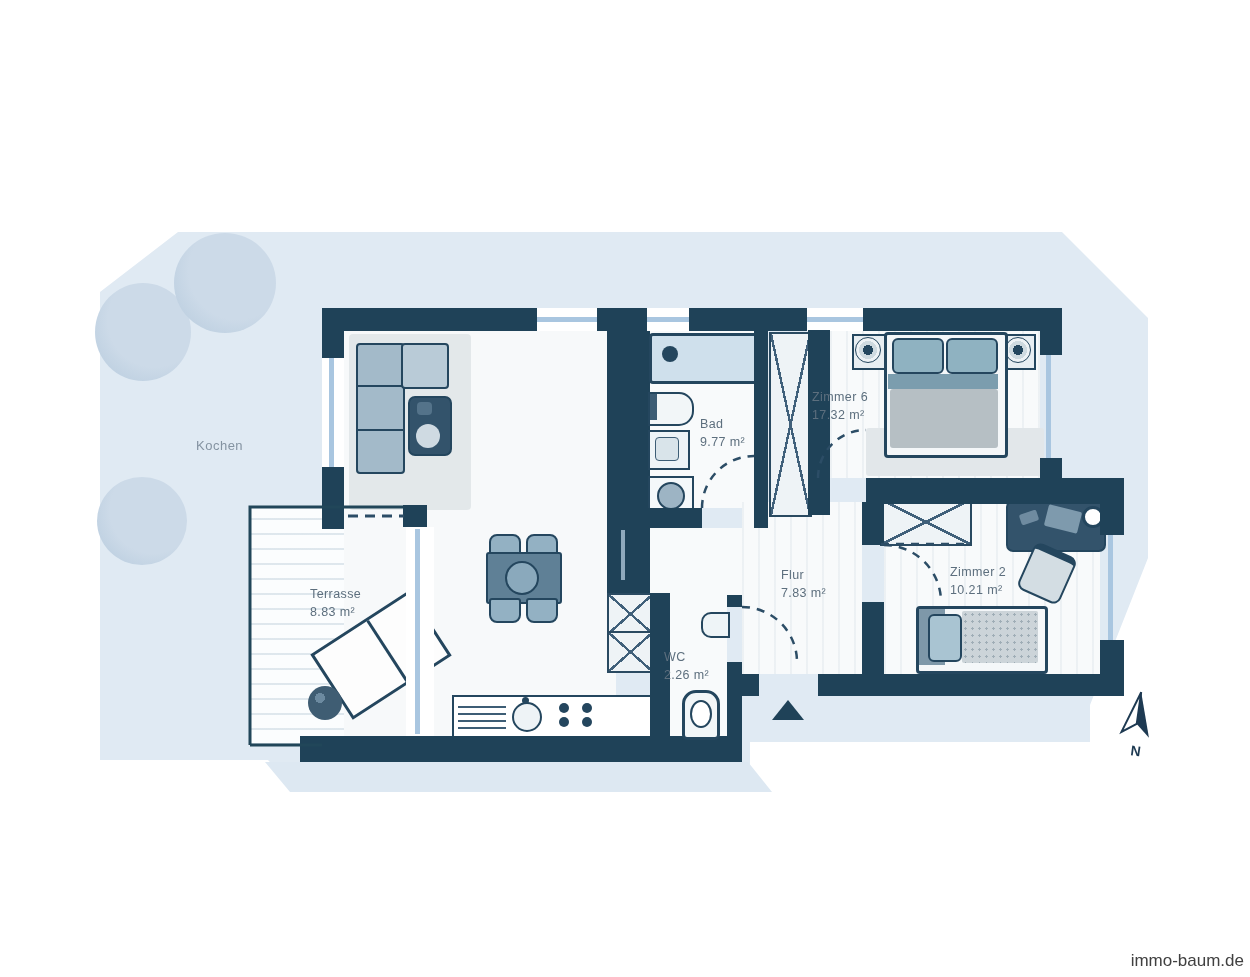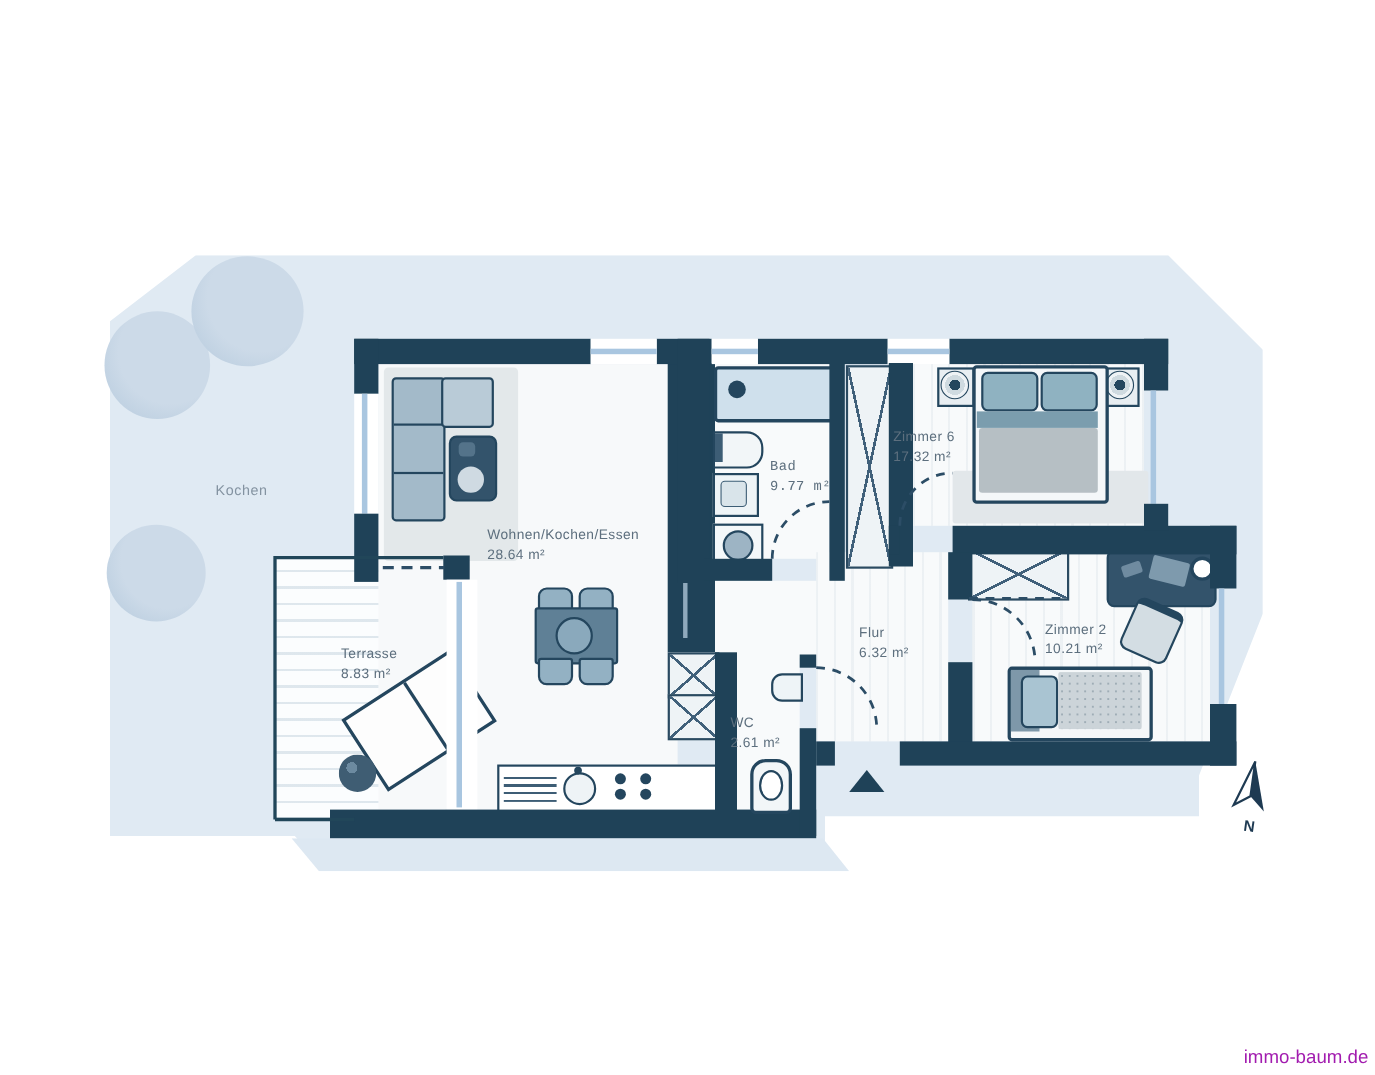--- a/index.html
+++ b/index.html
@@ -22,21 +22,21 @@
   .xbox{position:absolute;background:#eef3f6;border:2px solid #2a4a61;
     background-image:
       linear-gradient(to top right,transparent calc(50% - 1.2px),#40607a calc(50% - 1.2px),#40607a calc(50% + 1.2px),transparent calc(50% + 1.2px)),
       linear-gradient(to bottom right,transparent calc(50% - 1.2px),#40607a calc(50% - 1.2px),#40607a calc(50% + 1.2px),transparent calc(50% + 1.2px));}
   
   .fo{position:absolute;border:2px solid #24465e;}
   .lbl{position:absolute;color:#5d6f7e;font-size:12.5px;line-height:1.45;letter-spacing:.4px;}
   .lbl span{display:block;}
   .triangle{position:absolute;width:0;height:0;border-left:16px solid transparent;
     border-right:16px solid transparent;border-bottom:20px solid #1f4258;}
-  .watermark{position:absolute;right:6px;bottom:6px;color:#a21caf;font-size:17px;}
+  .watermark{position:absolute;right:6px;bottom:6px;color:#404040;font-size:17px;}
   .garten-lbl{position:absolute;color:#8493a1;font-size:13px;letter-spacing:.5px;}
   svg.overlay{position:absolute;left:0;top:0;pointer-events:none;}
 </style>
 </head>
 <body>
 
 <div class="canvas">
 
   <div class="abs garden"></div>
   <div class="abs shadow"></div>
@@ -194,39 +194,35 @@
       <path d="M 250,745 L 250,507 L 403,507"></path>
       <path d="M 250,745 L 322,745"></path>
     </g>
     <g transform="rotate(8 1138 715)">
       <polygon points="1138,692 1124,734 1138,724" fill="#ffffff" stroke="#1e3a52" stroke-width="2"></polygon>
       <polygon points="1138,692 1152,736 1138,724" fill="#1e3a52"></polygon>
     </g>
     <text x="1131" y="756" font-size="14" font-weight="bold" fill="#1e3a52" font-family="Liberation Sans, sans-serif" transform="rotate(8 1138 748)">N</text>
   </svg>
 
-  <div class="lbl" style="left:443px;top:477px;">
-    <span>Wohnen/Kochen/Essen</span>
-    <span>28.64 m²</span>
-  </div>
-  <div class="lbl" style="left:700px;top:415px;font-family:Liberation Mono, monospace;">
+  <div class="lbl" style="left:700px;top:415px;">
     <span>Bad</span>
     <span>9.77 m²</span>
   </div>
   <div class="lbl" style="left:812px;top:388px;">
     <span>Zimmer 6</span>
     <span>17.32 m²</span>
   </div>
   <div class="lbl" style="left:781px;top:566px;">
     <span>Flur</span>
-    <span>6.32 m²</span>
+    <span>7.83 m²</span>
   </div>
   <div class="lbl" style="left:664px;top:648px;">
     <span>WC</span>
-    <span>2.61 m²</span>
+    <span>2.26 m²</span>
   </div>
   <div class="lbl" style="left:950px;top:563px;">
     <span>Zimmer 2</span>
     <span>10.21 m²</span>
   </div>
   <div class="lbl" style="left:310px;top:585px;">
     <span>Terrasse</span>
     <span>8.83 m²</span>
   </div>
 

